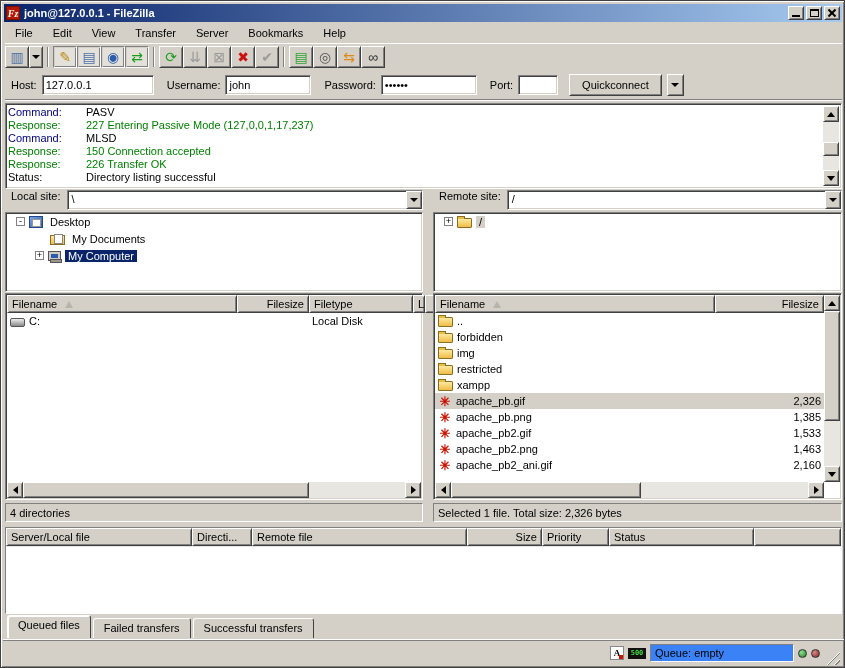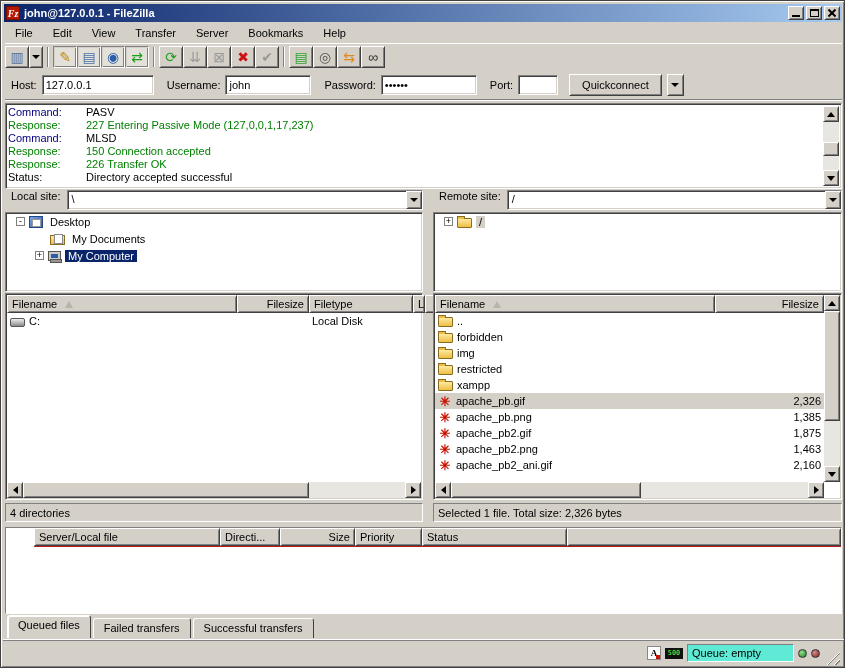--- a/index.html
+++ b/index.html
@@ -111,39 +111,39 @@
   .frow .c{overflow:hidden;flex:none;display:flex;align-items:center;height:16px;padding:0 3px;}
   .frow .num{justify-content:flex-end;}
   .row-sel-inactive{background:#D4D0C8;}
 
   
   .statusrow{position:absolute;height:19px;display:flex;align-items:center;padding:2px 4px;background:#D4D0C8;}
 
   
   .queue{position:absolute;left:4px;top:526px;width:837px;height:87px;background:#fff;
     border:1px solid;border-color:#808080 #FFFFFF #FFFFFF #808080;}
-  .qhdr{position:absolute;left:0;top:0;right:0;height:19px;display:flex;background:#b91c1c;margin-left:28px;}
+  .qhdr{position:absolute;left:0;top:0;right:0;height:19px;display:flex;background:#e5e5e5;}
 
   
   .tabsbar{position:absolute;left:4px;top:613px;width:837px;height:24px;display:flex;align-items:flex-end;padding-left:2px;}
   .tab{height:20px;padding:3px 10px;margin-right:2px;background:#D4D0C8;
     border:1px solid;border-color:#FFFFFF #404040 #D4D0C8 #FFFFFF;border-bottom:none;
     border-radius:3px 3px 0 0;white-space:nowrap;}
   .tab.active{height:23px;font-weight:normal;background:#D4D0C8;z-index:2;
     box-shadow:inset 1px 1px 0 #fff;}
 
   
   .statusbar{position:absolute;left:2px;bottom:2px;width:841px;height:25px;display:flex;align-items:center;
     justify-content:flex-end;border-top:1px solid #808080;box-shadow:0 -1px 0 #fff;padding:0 4px;gap:4px;}
   .icn-ascii{width:14px;height:14px;background:#fff;border:1px solid #888;font:bold 9px "Liberation Serif",serif;
     display:flex;align-items:center;justify-content:center;position:relative;}
   .icn-ascii::after{content:"";position:absolute;right:0;bottom:0;width:4px;height:4px;background:#CC1100;}
   .icn-speed{min-width:18px;height:11px;background:#111;color:#44dd44;
     font:bold 7px "DejaVu Sans Mono",monospace;display:flex;align-items:center;justify-content:center;padding:0 1px;}
-  .queue-status{width:107px;height:18px;display:flex;align-items:center;padding:1px 4px;background:#5eead4;}
+  .queue-status{width:144px;height:18px;display:flex;align-items:center;padding:1px 4px;background:#3b82f6;}
   .led{width:9px;height:9px;border-radius:50%;border:1px solid #333;}
   .led-green{background:radial-gradient(circle at 35% 35%,#8fe28f,#1f7d1f);}
   .led-red{background:radial-gradient(circle at 35% 35%,#d98a8a,#7d1f1f);}
   .grip{width:14px;height:14px;margin-left:2px;align-self:flex-end;
     background:repeating-linear-gradient(135deg,#fff 0 1px,#808080 1px 2px,#D4D0C8 2px 5px);
     clip-path:polygon(100% 0,100% 100%,0 100%);}
 </style>
 </head>
 <body>
 
@@ -228,21 +228,21 @@
         <div class="log-line">
           <span class="log-label t-response">Response:</span>
           <span class="t-response">150 Connection accepted</span>
         </div>
         <div class="log-line">
           <span class="log-label t-response">Response:</span>
           <span class="t-response">226 Transfer OK</span>
         </div>
         <div class="log-line">
           <span class="log-label t-status">Status:</span>
-          <span class="t-status">Directory accepted successful</span>
+          <span class="t-status">Directory listing successful</span>
         </div>
       </div>
     <div class="sb-v">
       <div class="sb-btn raised" style="top:0">
           <span class="tri-up"></span>
         </div>
       <div class="sb-thumb raised" style="left:0;width:16px;bottom:30px;height:14px"></div>
       <div class="sb-btn raised" style="bottom:0">
           <span class="tri-dn"></span>
         </div>
@@ -390,21 +390,21 @@
             <span class="icn icn-image">✳</span>
             <span>apache_pb.png</span>
           </span>
           <span class="c num" style="width: 109px; text-align: right;">1,385</span>
         </div>
         <div class="frow">
           <span class="c" style="width: 280px;">
             <span class="icn icn-image">✳</span>
             <span>apache_pb2.gif</span>
           </span>
-          <span class="c num" style="width: 109px;">1,875</span>
+          <span class="c num" style="width: 109px;">1,533</span>
         </div>
         <div class="frow">
           <span class="c" style="width: 280px;">
             <span class="icn icn-image">✳</span>
             <span>apache_pb2.png</span>
           </span>
           <span class="c num" style="width: 109px;">1,463</span>
         </div>
         <div class="frow">
           <span class="c" style="width: 280px;">
@@ -441,20 +441,23 @@
     <span>Selected 1 file. Total size: 2,326 bytes</span>
   </div>
 
   <div class="queue">
     <div class="qhdr" id="queue-hdr">
         <div class="hdr-btn raised" style="width: 186px;">
           <span>Server/Local file</span>
         </div>
         <div class="hdr-btn raised" style="width: 60px;">
           <span>Directi...</span>
+        </div>
+        <div class="hdr-btn raised" style="width: 215px;">
+          <span>Remote file</span>
         </div>
         <div class="hdr-btn raised hdr-right" style="width: 75px;">
           <span>Size</span>
         </div>
         <div class="hdr-btn raised" style="width: 67px;">
           <span>Priority</span>
         </div>
         <div class="hdr-btn raised" style="width: 145px;">
           <span>Status</span>
         </div>

